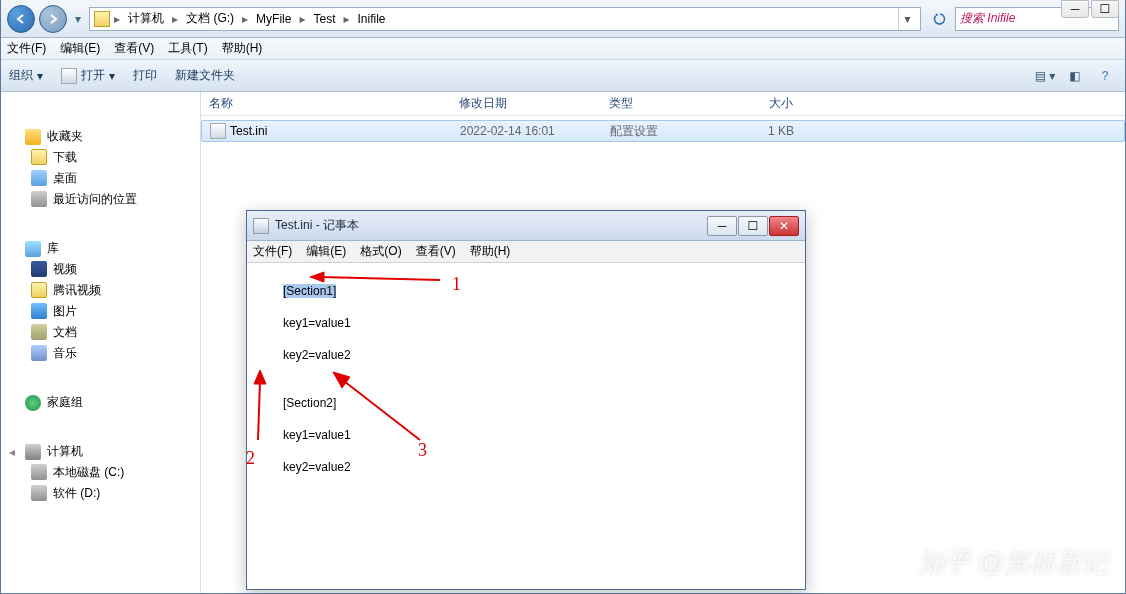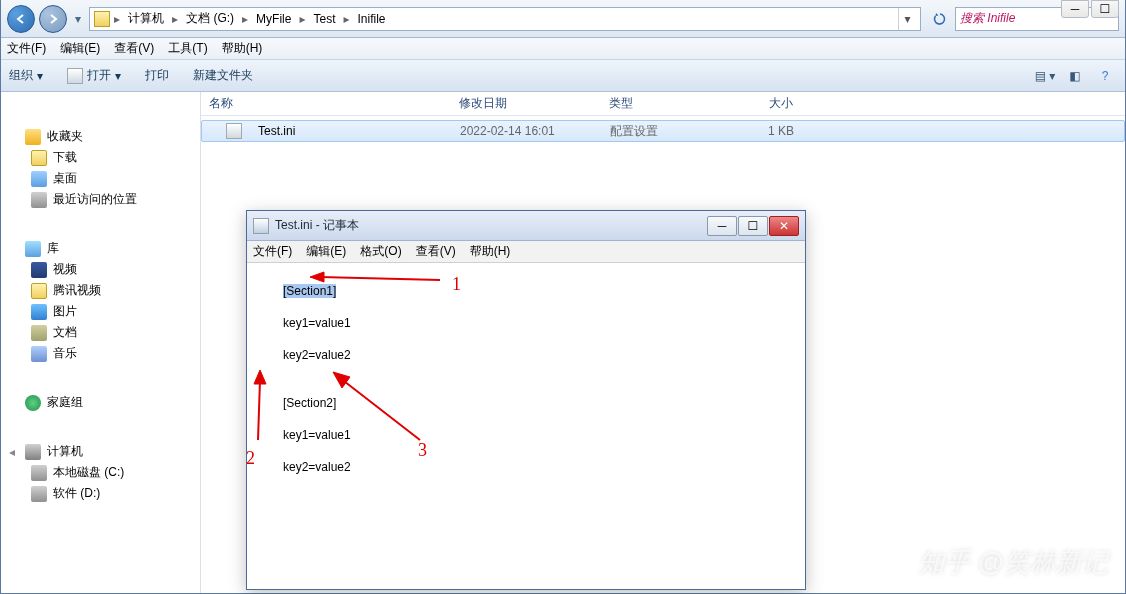--- a/index.html
+++ b/index.html
@@ -23,32 +23,32 @@
 .crumb-sep { color: #666; padding: 0 2px; cursor: pointer; }
 .addr-dd { width: 18px; height: 22px; border-left: 1px solid #d0d0d0; display: flex; align-items: center; justify-content: center; color: #555; cursor: pointer; }
 .refresh { width: 22px; height: 22px; margin-left: 4px; display: flex; align-items: center; justify-content: center; color: #2d6bb0; cursor: pointer; }
 .searchbox { width: 164px; height: 24px; border: 1px solid #9aaec5; background: #fff; display: flex; align-items: center; padding: 0 4px; color: #be185d; font-style: italic; }
 
 
 .menubar { height: 22px; background: linear-gradient(#f6f9fc,#eaf0f7); border-bottom: 1px solid #c8d4e2; display: flex; align-items: center; padding: 0 6px; gap: 14px; }
 .menubar span { cursor: pointer; }
 
 
-.toolbar { height: 32px; background: linear-gradient(#eef4fb,#d7e3f1); border-bottom: 1px solid #b0c0d4; display: flex; align-items: center; padding: 0 8px; gap: 24px; }
+.toolbar { height: 32px; background: linear-gradient(#eef4fb,#d7e3f1); border-bottom: 1px solid #b0c0d4; display: flex; align-items: center; padding: 0 8px; gap: 18px; }
 .tb-item { display: flex; align-items: center; gap: 4px; cursor: pointer; color: #1a3a5a; }
 .tb-right { margin-left: auto; display: flex; gap: 6px; }
 .tb-iconbtn { width: 24px; height: 22px; display: flex; align-items: center; justify-content: center; cursor: pointer; color: #3a5a7a; }
 
 
 .body { display: flex; height: calc(100% - 92px); }
 .sidebar { width: 200px; border-right: 1px solid #d8e0ea; overflow-y: auto; padding: 6px 0; background: #fff; }
 .sb-group { margin-bottom: 12px; margin-top: 28px; }
 .sb-head { display: flex; align-items: center; gap: 6px; padding: 2px 8px; cursor: pointer; }
 .sb-head img, .sb-icon { width: 16px; height: 16px; }
-.sb-item { display: flex; align-items: flex-end; gap: 6px; padding: 2px 4px 2px 30px; cursor: pointer; }
+.sb-item { display: flex; align-items: flex-start; gap: 6px; padding: 2px 4px 2px 30px; cursor: pointer; }
 .caret { width: 10px; color: #888; }
 .sb-icon { display: inline-block; border-radius: 2px; }
 .ic-star { background: linear-gradient(#ffe080,#f0b020); }
 .ic-folder { background: linear-gradient(#fff2b0,#f0d060); border: 1px solid #c0a020; }
 .ic-desktop { background: linear-gradient(#a0cfff,#5a9fe0); }
 .ic-recent { background: linear-gradient(#d0d0d0,#909090); }
 .ic-cloud { background: radial-gradient(circle,#5ab0ff,#2070d0); border-radius: 50%; }
 .ic-lib { background: linear-gradient(#a0e0ff,#5aa0e0); }
 .ic-git { background: #e0e0e0; }
 .ic-video { background: linear-gradient(#3a5aa0,#203a70); }
@@ -62,21 +62,21 @@
 .content { flex: 1; display: flex; flex-direction: column; }
 .col-headers { height: 24px; border-bottom: 1px solid #e0e6ee; display: flex; align-items: center; background: #fff; }
 .col-headers div { padding: 0 8px; color: #2a4a7a; cursor: pointer; }
 .ch-name { width: 250px; }
 .ch-date { width: 150px; }
 .ch-type { width: 120px; }
 .ch-size { width: 80px; text-align: right; }
 .filelist { padding: 4px 0; position: relative; flex: 1; }
 .filerow { display: flex; align-items: center; height: 22px; }
 .filerow.sel { background: linear-gradient(#eaf3fe,#d6e8fc); border: 1px solid #a0c8f0; border-radius: 2px; }
-.filerow .fname { width: 250px; padding-left: 24px; display: flex; align-items: center; gap: 16px; }
+.filerow .fname { width: 250px; padding-left: 8px; display: flex; align-items: center; gap: 4px; }
 .filerow .fdate { width: 150px; color: #666; padding-left: 8px; }
 .filerow .ftype { width: 120px; color: #666; padding-left: 8px; }
 .filerow .fsize { width: 80px; text-align: right; color: #666; padding-right: 8px; }
 .fileicon { width: 16px; height: 16px; background: linear-gradient(#fff,#d0d8e0); border: 1px solid #a0a8b0; display: inline-block; }
 
 
 .notepad { position: absolute; left: 246px; top: 210px; width: 560px; height: 380px; border: 1px solid #4a6a9a; background: #fff; box-shadow: 0 4px 16px rgba(0,0,0,0.25); }
 .np-title { height: 30px; background: linear-gradient(#e8eef8,#ccd9ec); display: flex; align-items: center; padding: 0 6px; gap: 6px; border-bottom: 1px solid #a0b4cf; }
 .np-icon { width: 16px; height: 16px; background: linear-gradient(#fff,#c0d0e0); border: 1px solid #90a0b0; }
 .np-title-text { flex: 1; color: #1a2a3a; }

